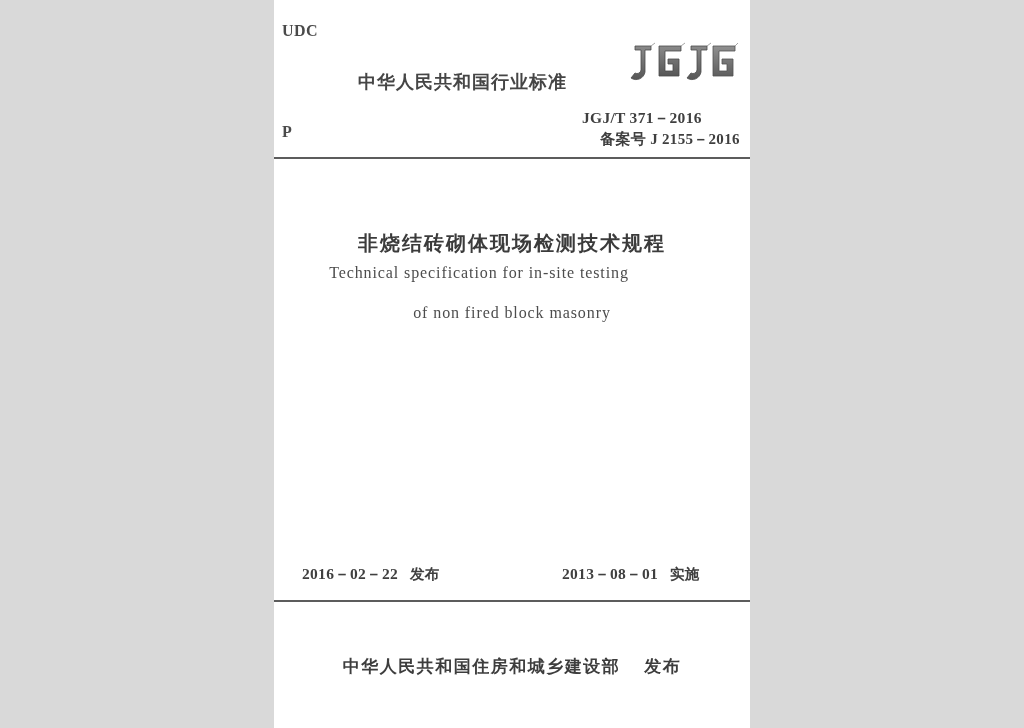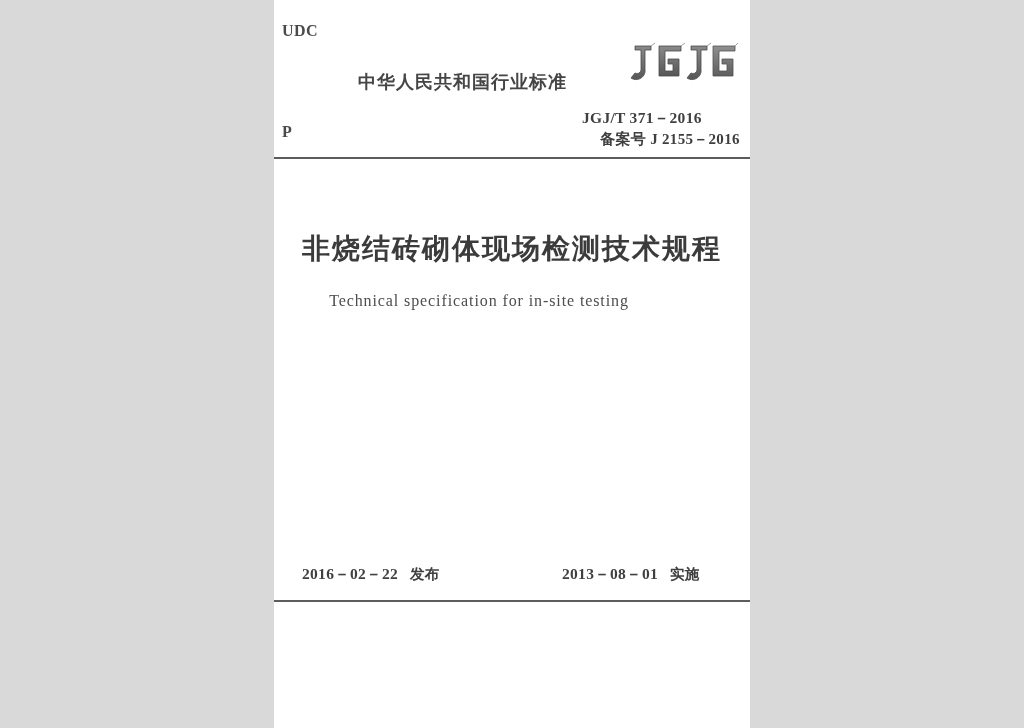--- a/index.html
+++ b/index.html
@@ -97,28 +97,28 @@
     background: #5c5c5c;
   }
   .title-cn {
     position: absolute;
     left: 0;
     top: 230px;
     width: 476px;
     text-align: center;
     font-family: "DejaVu Sans", sans-serif;
     font-weight: bold;
-    font-size: 28px;
+    font-size: 20px;
     color: #3b3b3b;
     letter-spacing: 2px;
   }
   .title-en1 {
     position: absolute;
     left: 0;
-    top: 292px;
+    top: 264px;
     width: 410px;
     text-align: center;
     font-family: "Liberation Serif", serif;
     font-size: 16px;
     color: #4d4d4d;
     letter-spacing: 0.9px;
   }
   .title-en2 {
     position: absolute;
     left: 0;
@@ -203,25 +203,29 @@
     </svg>
   </div>
 
   <div class="std-num">JGJ/T 371－2016</div>
   <div class="record-num">备案号 J 2155－2016</div>
 
   <div class="rule-top"></div>
 
   <div class="title-cn">非烧结砖砌体现场检测技术规程</div>
   <div class="title-en1">Technical specification for in-site testing</div>
+  <div class="title-en2">of non fired block masonry</div>
 
   <div class="issue-date">
     <span>2016－02－22</span><span class="issue-word">发布</span>
   </div>
 
   <div class="effect-date">
     <span>2013－08－01</span><span class="issue-word">实施</span>
   </div>
 
   <div class="rule-bottom"></div>
 
+  <div class="publisher">
+    <span>中华人民共和国住房和城乡建设部</span><span class="pub-verb">发布</span>
+  </div>
 
 </div>
 
 </body></html>

